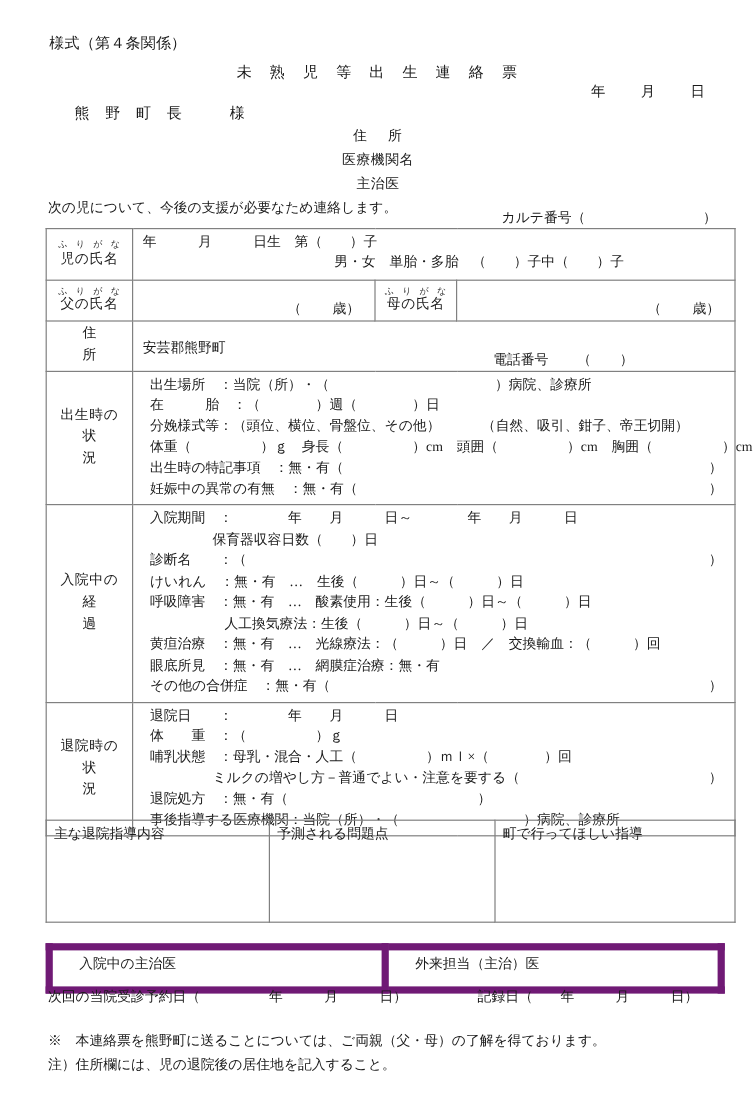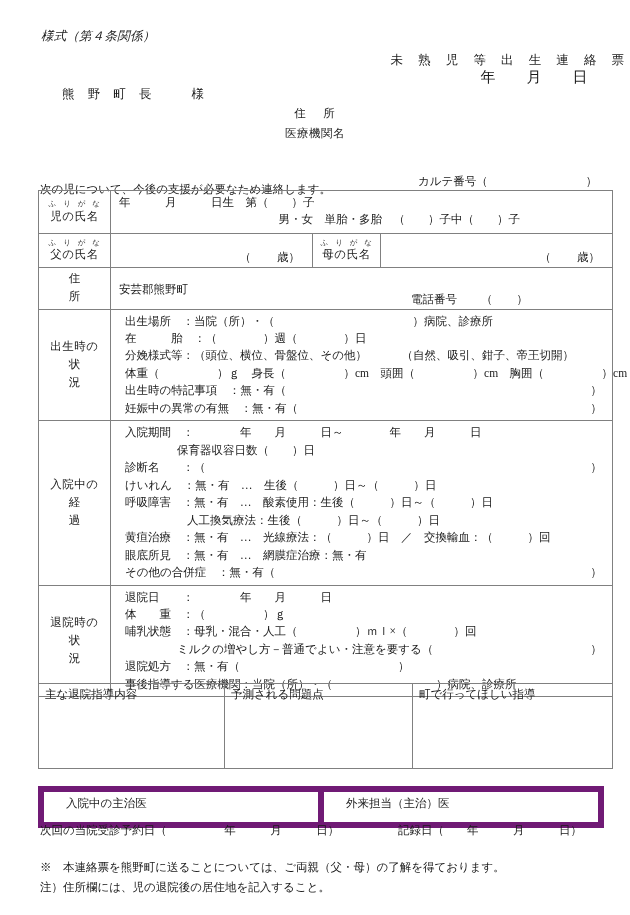--- a/index.html
+++ b/index.html
@@ -25,38 +25,37 @@
   }
 
   
   .form-code {
     position: absolute;
     left: 41px;
     top: 28px;
     font-size: 12.5px;
     letter-spacing: 0.2px;
     white-space: nowrap;
-    font-style: italic;
   }
   .doc-title {
     position: absolute;
     left: 0;
     right: 0;
     top: 52px;
-    text-align: right;
+    text-align: center;
     font-size: 12.5px;
     letter-spacing: 6px;
     padding-left: 4px;
     white-space: nowrap;
   }
   .date-line {
     position: absolute;
     right: 42px;
     top: 68px;
-    font-size: 15px;
+    font-size: 12px;
     letter-spacing: 0.5px;
     white-space: nowrap;
   }
   .date-line span { display: inline-block; }
   .gap-md { width: 22px; }
 
   .addressee {
     position: absolute;
     left: 62px;
     top: 86px;
@@ -72,21 +71,21 @@
     font-size: 11.5px;
     white-space: nowrap;
   }
   .issuer.l1 { top: 106px; letter-spacing: 3px; padding-left: 2px; }
   .issuer.l2 { top: 126px; letter-spacing: 0.5px; }
   .issuer.l3 { top: 146px; letter-spacing: 0.5px; }
 
   .intro {
     position: absolute;
     left: 40px;
-    top: 182px;
+    top: 166px;
     font-size: 11.5px;
     white-space: nowrap;
   }
   .karte {
     position: absolute;
     left: 418px;
     top: 174px;
     font-size: 11.5px;
     white-space: nowrap;
   }
@@ -258,20 +257,21 @@
     <span>年</span>
     <span class="sp gap-md"></span>
     <span>月</span>
     <span class="sp gap-md"></span>
     <span>日</span>
   </div>
 
   <div class="addressee">熊 野 町 長　　様</div>
   <div class="issuer l1">住　所</div>
   <div class="issuer l2">医療機関名</div>
+  <div class="issuer l3">主治医</div>
 
   <div class="intro">次の児について、今後の支援が必要なため連絡します。</div>
   <div class="karte">
     <span>カルテ番号（</span><span class="blank"></span><span>）</span>
   </div>
 
   <table class="main-table">
     <colgroup>
       <col style="width:72px">
       <col style="width:202px">

